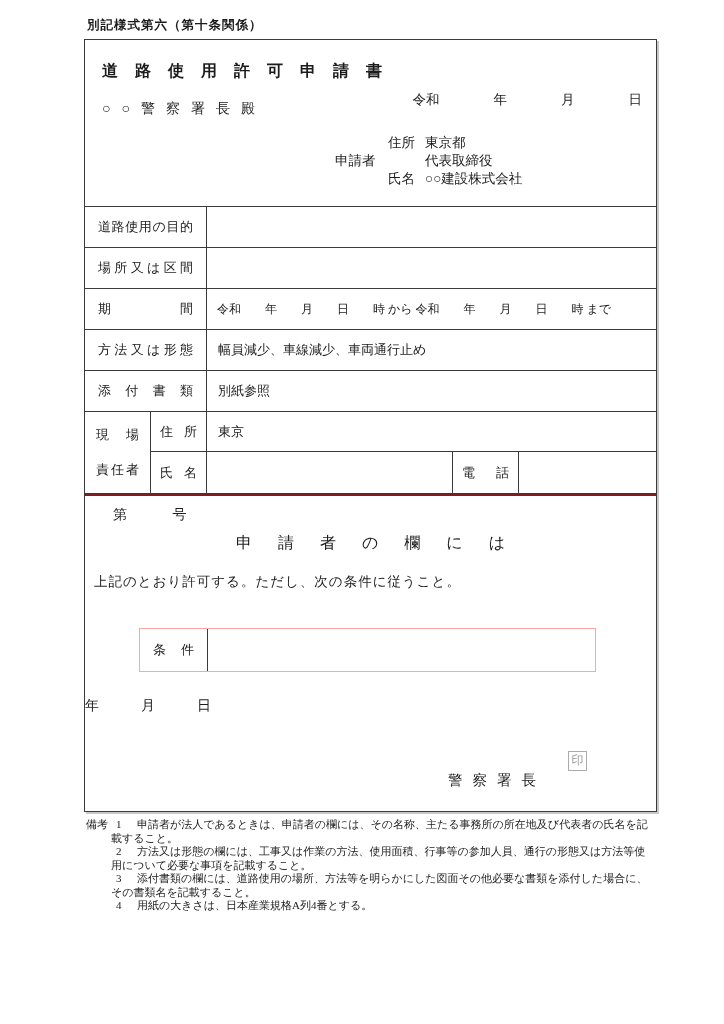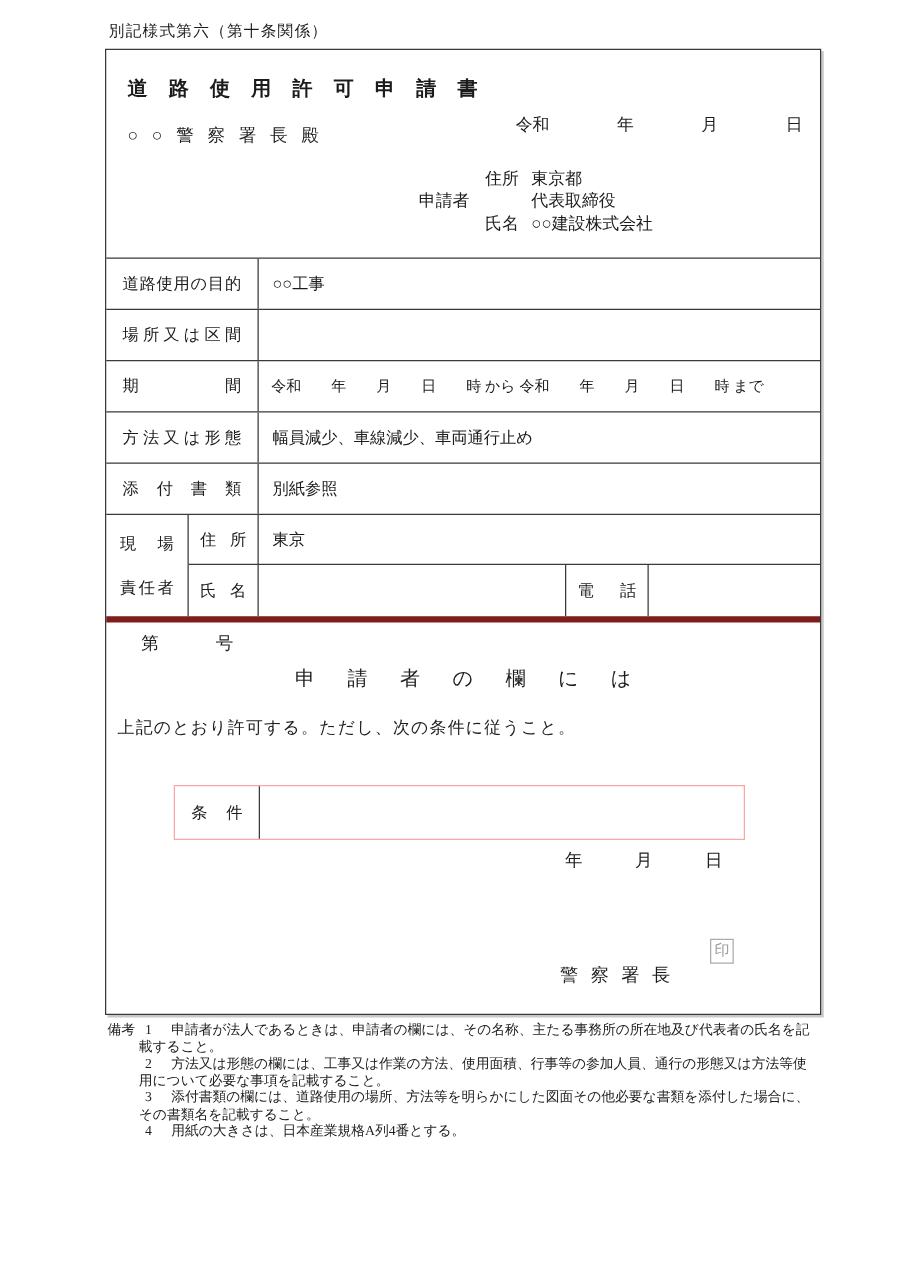--- a/index.html
+++ b/index.html
@@ -1,59 +1,59 @@
 <!DOCTYPE html>
 <html><head>
 <meta charset="utf-8">
 <style>
   html,body{margin:0;padding:0;}
   body{
     width:724px;height:1024px;background:#ffffff;position:relative;
     color:#1c1c1c;font-family:"Liberation Serif","DejaVu Serif",serif;
     -webkit-font-smoothing:antialiased;
   }
-  .form-number{position:absolute;left:87px;top:17px;font-size:12.5px;letter-spacing:1px;}
+  .form-number{position:absolute;left:87px;top:17px;font-size:12.5px;letter-spacing:1px;font-weight:bold;}
   .doc-box{
     position:absolute;left:84px;top:39px;width:571px;height:771px;
     border:1px solid #3a3a3a;box-shadow:2px 2px 0 #c9c9c9;background:#fff;
   }
   .doc-title{position:absolute;top:21px;left:0;right:0;text-align:left;
     font-weight:bold;font-size:16px;letter-spacing:17px;padding-left:17px;}
   .date-line{position:absolute;top:51px;left:0;right:14px;text-align:right;font-size:13.5px;}
   .addressee{position:absolute;top:60px;left:17px;font-size:14px;letter-spacing:11px;}
   .applicant{position:absolute;top:94px;left:250px;font-size:13.5px;}
   .arow{display:flex;height:18px;line-height:18px;}
   .pfx{width:53px;flex:none;}
   .lbl{width:37px;flex:none;}
   .tbl{position:absolute;top:166px;left:0;right:0;border-top:1px solid #3a3a3a;font-size:13px;}
   .trow{display:grid;grid-template-columns:122px 1fr;height:40px;border-bottom:1px solid #3a3a3a;}
   .tlabel{border-right:1px solid #3a3a3a;display:flex;align-items:center;padding:0 13px;}
   .jtext{flex:1;text-align:justify;text-align-last:justify;}
   .tval{display:flex;align-items:center;padding:0 11px;}
   .trow.period .tval{font-size:12px;padding:0 10px;}
-  .tbottom{display:grid;grid-template-columns:66px 56px 1fr;grid-template-rows:40px 41px;border-bottom:5px solid #7f1d1d;}
+  .tbottom{display:grid;grid-template-columns:66px 56px 1fr;grid-template-rows:40px 41px;border-bottom:3px solid #7f1d1d;}
   .site-cell{grid-column:1;grid-row:1/3;border-right:1px solid #3a3a3a;display:flex;
     flex-direction:column;justify-content:space-around;padding:5px 11px;}
   .site-cell .jtext{flex:none;display:block;}
   .sub-label{border-right:1px solid #3a3a3a;display:flex;align-items:center;padding:0 9px;}
   .addr-label{grid-column:2;grid-row:1;border-bottom:1px solid #3a3a3a;}
   .addr-val{grid-column:3;grid-row:1;border-bottom:1px solid #3a3a3a;display:flex;align-items:center;padding:0 11px;}
   .name-row{grid-column:2/4;grid-row:2;display:grid;grid-template-columns:56px 246px 66px 1fr;}
   .name-val{border-right:1px solid #3a3a3a;}
   .cellpad{display:flex;align-items:center;padding:0 11px;}
   .permit-no{position:absolute;top:466px;left:28px;font-size:14px;}
   .permit-no .no-suffix{margin-left:42px;}
   .permit-title{position:absolute;top:493px;left:0;right:0;text-align:center;
     font-size:16px;letter-spacing:26px;padding-left:26px;}
   .permit-stmt{position:absolute;top:533px;left:9px;font-size:13.5px;letter-spacing:1px;}
   .cond-box{position:absolute;top:588px;left:54px;width:455px;height:42px;
     border:1px solid #fca5a5;display:grid;grid-template-columns:68px 1fr;font-size:13px;}
   .cond-label{border-right:1px solid #3a3a3a;display:flex;align-items:center;padding:0 13px;}
   .cond-val{display:flex;align-items:center;padding:0 9px;}
-  .permit-date{position:absolute;top:640px;left:0;right:78px;text-align:right;font-size:14px;}
+  .permit-date{position:absolute;top:657px;left:0;right:78px;text-align:left;font-size:14px;}
   .signer{position:absolute;top:691px;left:363px;font-size:14.5px;display:flex;align-items:center;}
   .signer-name{letter-spacing:10px;margin-top:40px;}
   .seal{display:inline-flex;width:17px;height:18px;border:1px solid #ababab;color:#9a9a9a;
     font-size:12px;align-items:center;justify-content:center;margin-left:22px;flex:none;}
   .notes{position:absolute;left:86px;top:818px;width:562px;font-size:11px;line-height:13.5px;display:flex;}
   .notes-label{width:25px;flex:none;}
   .notes-items{flex:1;}
   .note-item{text-indent:5px;}
   .note-num{display:inline-block;width:8px;margin-right:13px;text-indent:0;}
 </style>
@@ -87,21 +87,20 @@
       <span>○○建設株式会社</span>
     </div>
   </div>
 
   <div class="tbl">
 
     <div class="trow">
       <div class="tlabel">
         <span class="jtext">道路使用の目的</span>
       </div>
-      <div class="tval">○○工事</div>
     </div>
 
     <div class="trow">
       <div class="tlabel">
         <span class="jtext">場所又は区間</span>
       </div>
       <div class="tval"></div>
     </div>
 
     <div class="trow period">

